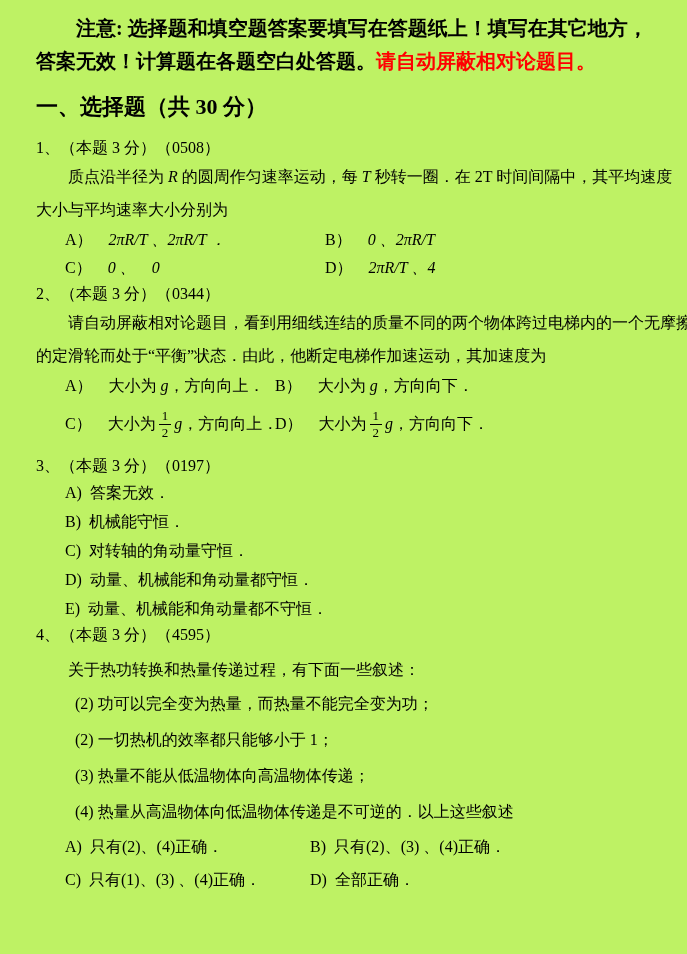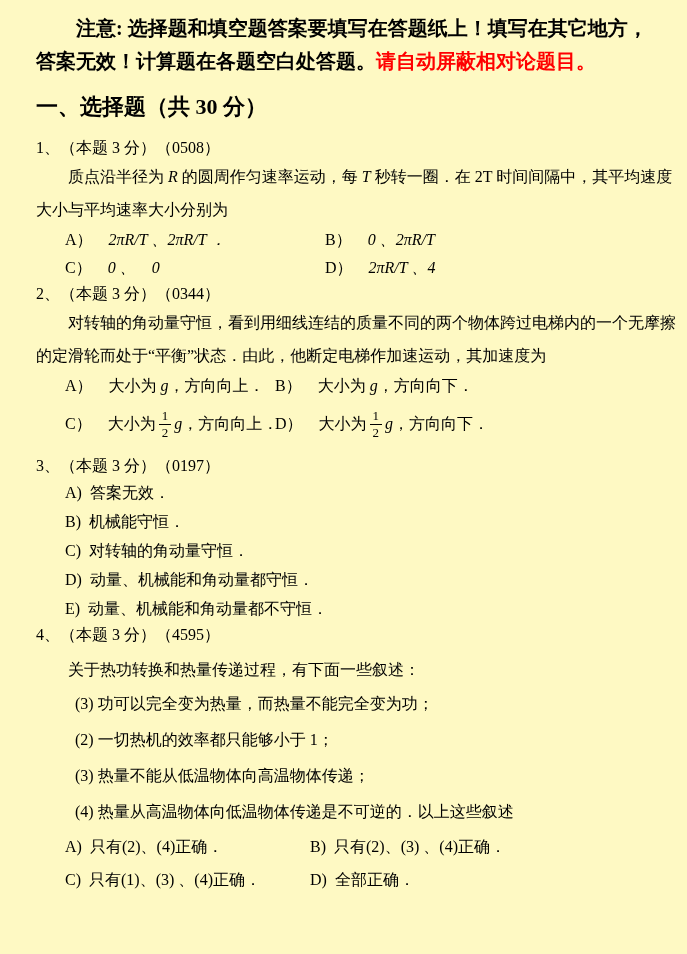--- a/index.html
+++ b/index.html
@@ -1,17 +1,17 @@
 <!DOCTYPE html>
 <html><head>
 <meta charset="utf-8">
 <style>
   html,body { margin:0; padding:0; background:#fff; }
   .page {
-    position:relative; width:687px; height:954px; background:#fef9c3;
+    position:relative; width:687px; height:954px; background:#bef264;
     box-sizing:border-box; padding:12px 25px 0 36px;
     font-family:"Liberation Serif","DejaVu Serif",serif;
     color:#000; font-size:16px; overflow:hidden;
   }
   .notice { font-weight:bold; font-size:20px; line-height:33px; }
   .notice-first { text-indent:2em; }
   .red { color:#ff0000; }
   .section-heading { font-size:22px; font-weight:bold; margin:16px 0 0 0; line-height:26px; }
   .q-header { line-height:24px; }
   .mt8 { margin-top:16px; } .mt6 { margin-top:6px; }
@@ -62,21 +62,21 @@
       <div class="opt-row">
         <div class="opt col1-q1"><span class="opt-label">C）</span><span class="opt-math">0 、　0</span></div>
         <div class="opt"><span class="opt-label">D）</span><span class="opt-math">2πR/T 、4</span></div>
       </div>
     </div>
   </div>
 
   <div>
     <div class="q-header">2、（本题 3 分）（0344）</div>
     <div>
-      <div class="q-line q-first">对转轴的角动量守恒，看到用细线连结的质量不同的两个物体跨过电梯内的一个无摩擦</div>
+      <div class="q-line q-first">请自动屏蔽相对论题目，看到用细线连结的质量不同的两个物体跨过电梯内的一个无摩擦</div>
       <div class="q-line">的定滑轮而处于“平衡”状态．由此，他断定电梯作加速运动，其加速度为</div>
     </div>
     <div>
       <div class="opt-row">
         <div class="opt col1-q2"><span class="opt-label">A）</span><span>大小为 </span><i class="m">g</i><span>，方向向上．</span></div>
         <div class="opt"><span class="opt-label">B）</span><span>大小为 </span><i class="m">g</i><span>，方向向下．</span></div>
       </div>
       <div class="opt-row frac-row">
         <div class="opt col1-q2">
             <span class="opt-label">C）</span>
@@ -125,21 +125,21 @@
           <span class="opt-label">E)</span>
           <span>动量、机械能和角动量都不守恒．</span>
         </div>
     </div>
   </div>
 
   <div>
     <div class="q-header">4、（本题 3 分）（4595）</div>
     <div class="q-line q-first mt6">关于热功转换和热量传递过程，有下面一些叙述：</div>
     <div>
-      <div class="stmt">(3) 功可以完全变为热量，而热量不能完全变为功；</div>
+      <div class="stmt">(2) 功可以完全变为热量，而热量不能完全变为功；</div>
       <div class="stmt">(2) 一切热机的效率都只能够小于 1；</div>
       <div class="stmt">(3) 热量不能从低温物体向高温物体传递；</div>
       <div class="stmt">(4) 热量从高温物体向低温物体传递是不可逆的．以上这些叙述</div>
     </div>
     <div class="q4-opts tight">
       <div class="opt-row">
         <div class="opt col1-q4"><span class="opt-label">A)</span><span>只有(2)、(4)正确．</span></div>
         <div class="opt"><span class="opt-label">B)</span><span>只有(2)、(3) 、(4)正确．</span></div>
       </div>
       <div class="opt-row">

